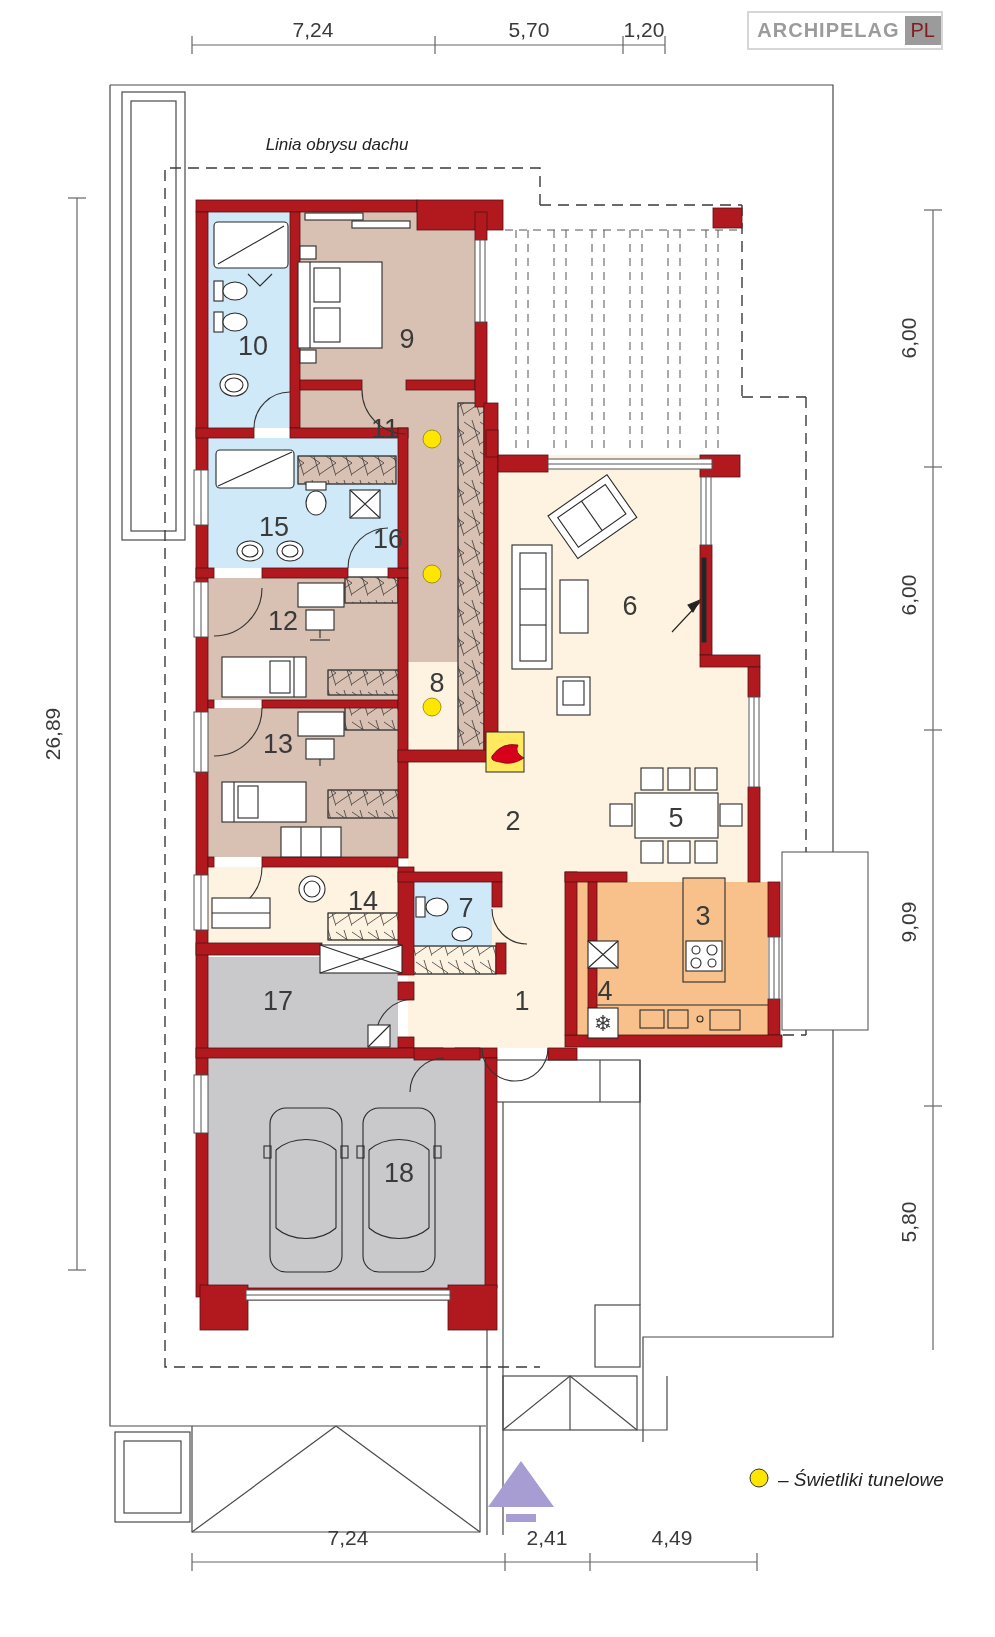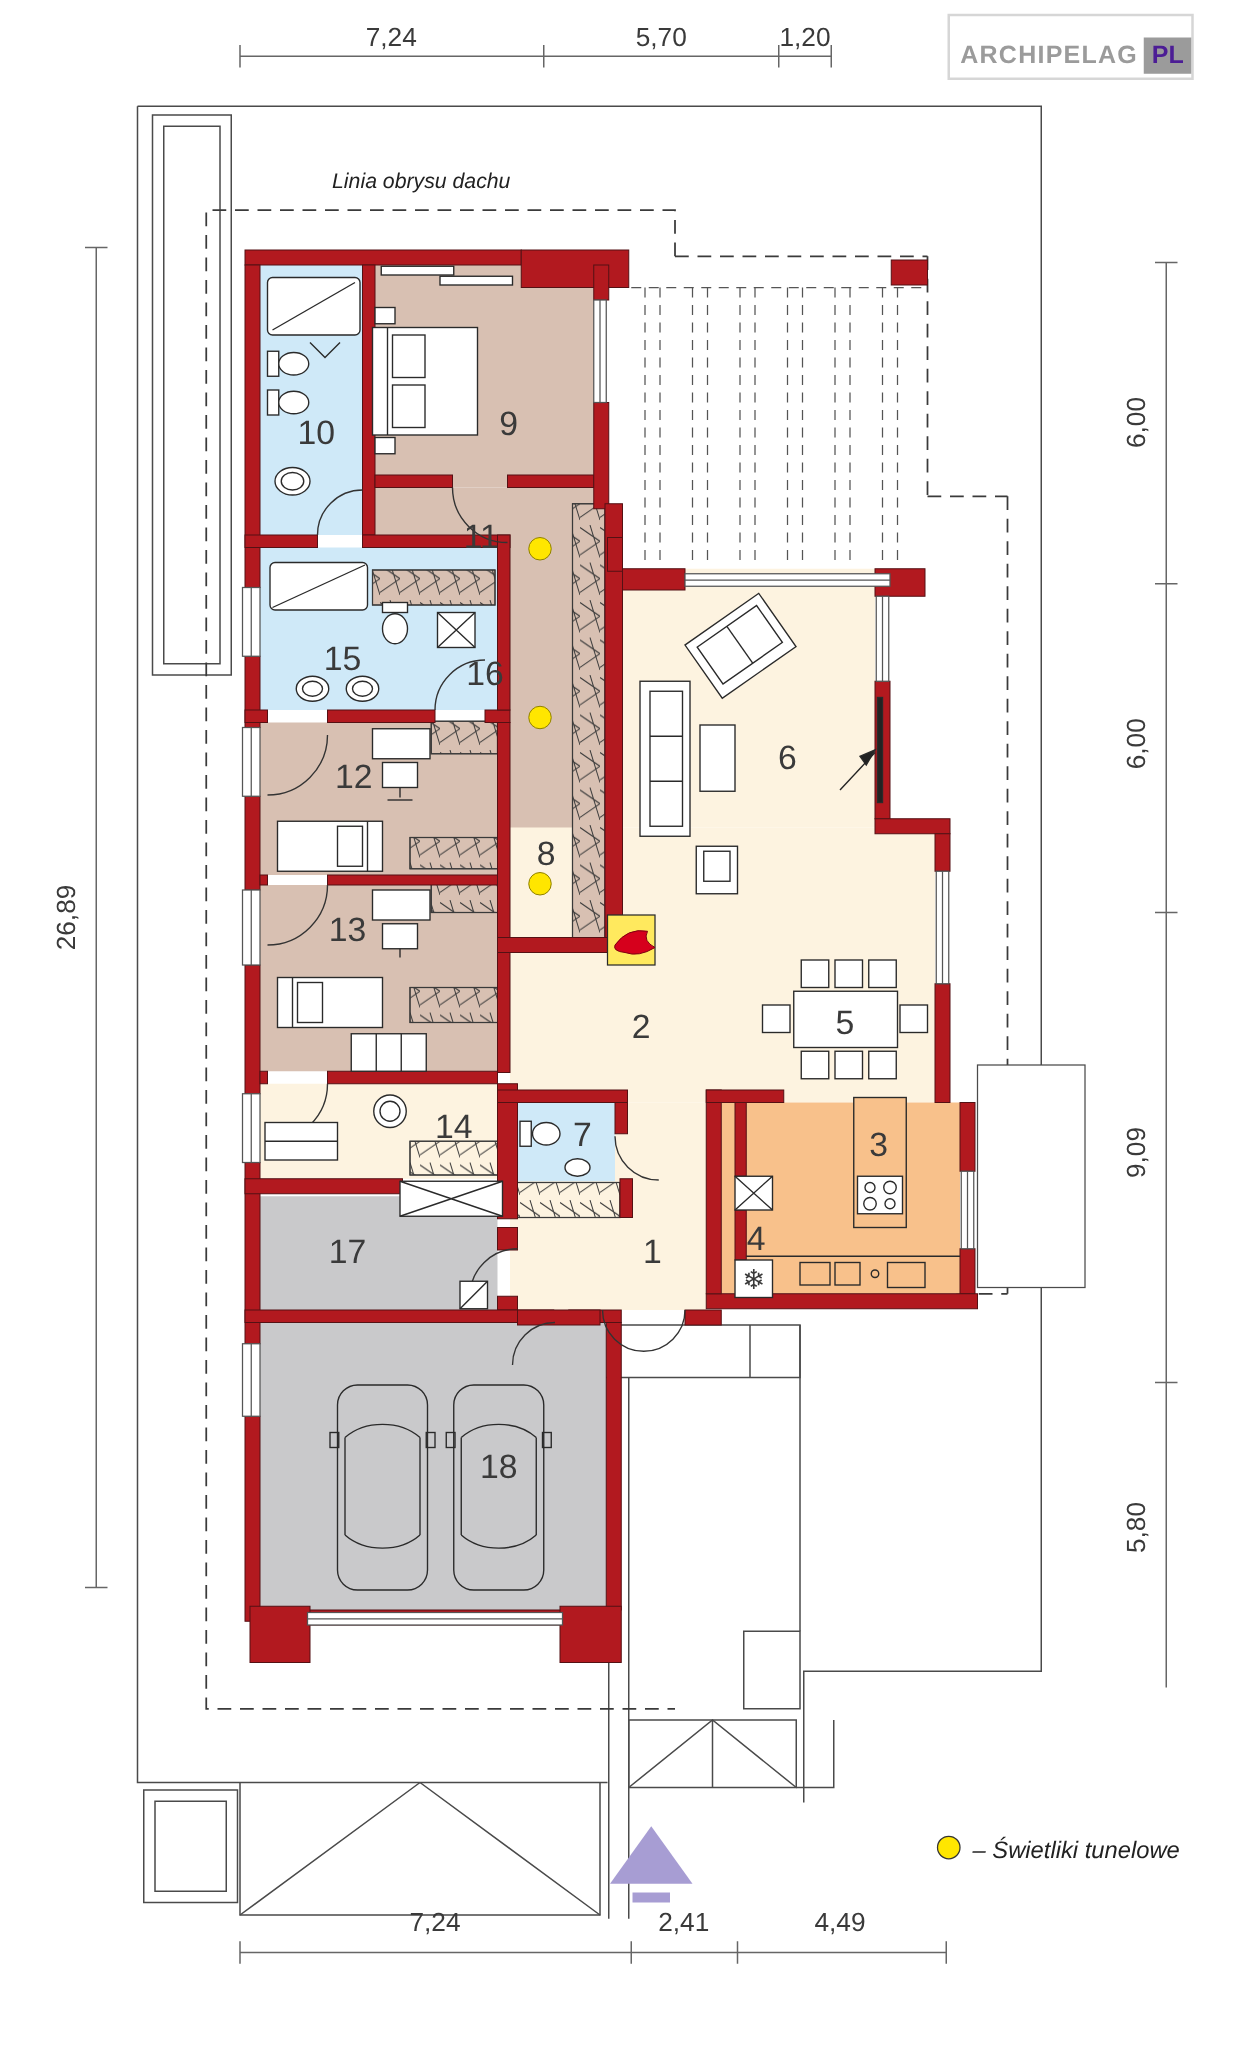--- a/index.html
+++ b/index.html
@@ -1,22 +1,22 @@
 <!DOCTYPE html>
 <html><head>
 <meta charset="utf-8">
 <style>
   html,body{margin:0;padding:0;background:#ffffff;}
   .canvas{position:relative;width:995px;height:1637px;background:#ffffff;overflow:hidden;
           font-family:"Liberation Sans",sans-serif;}
   .plan-svg{position:absolute;left:0;top:0;}
-  .logo{position:absolute;top:11px;right:40px;display:flex;align-items:center;
-        border:2px solid #d6d6d6;background:#ffffff;padding:17px 0 3px 8px;}
+  .logo{position:absolute;top:11px;right:52px;display:flex;align-items:center;
+        border:2px solid #d6d6d6;background:#ffffff;padding:3px 0 3px 8px;}
   .logo .name{color:#9b9b9b;font-weight:bold;font-size:20px;letter-spacing:1px;}
-  .logo .tld{background:#9b9b9b;color:#4c1d95;font-weight:bold;font-size:20px;
+  .logo .tld{background:#9b9b9b;color:#7f1d1d;font-weight:normal;font-size:20px;
              padding:3px 6px;margin-left:5px;}
   svg text{font-family:"Liberation Sans",sans-serif;fill:#3a3a3a;}
   .roomnum{font-size:27px;}
   .dim{font-size:21px;}
   .roofnote{font-size:17px;font-style:italic;fill:#222222;}
   .legendtxt{font-size:19px;font-style:italic;fill:#222222;}
 </style>
 </head>
 <body>
 

